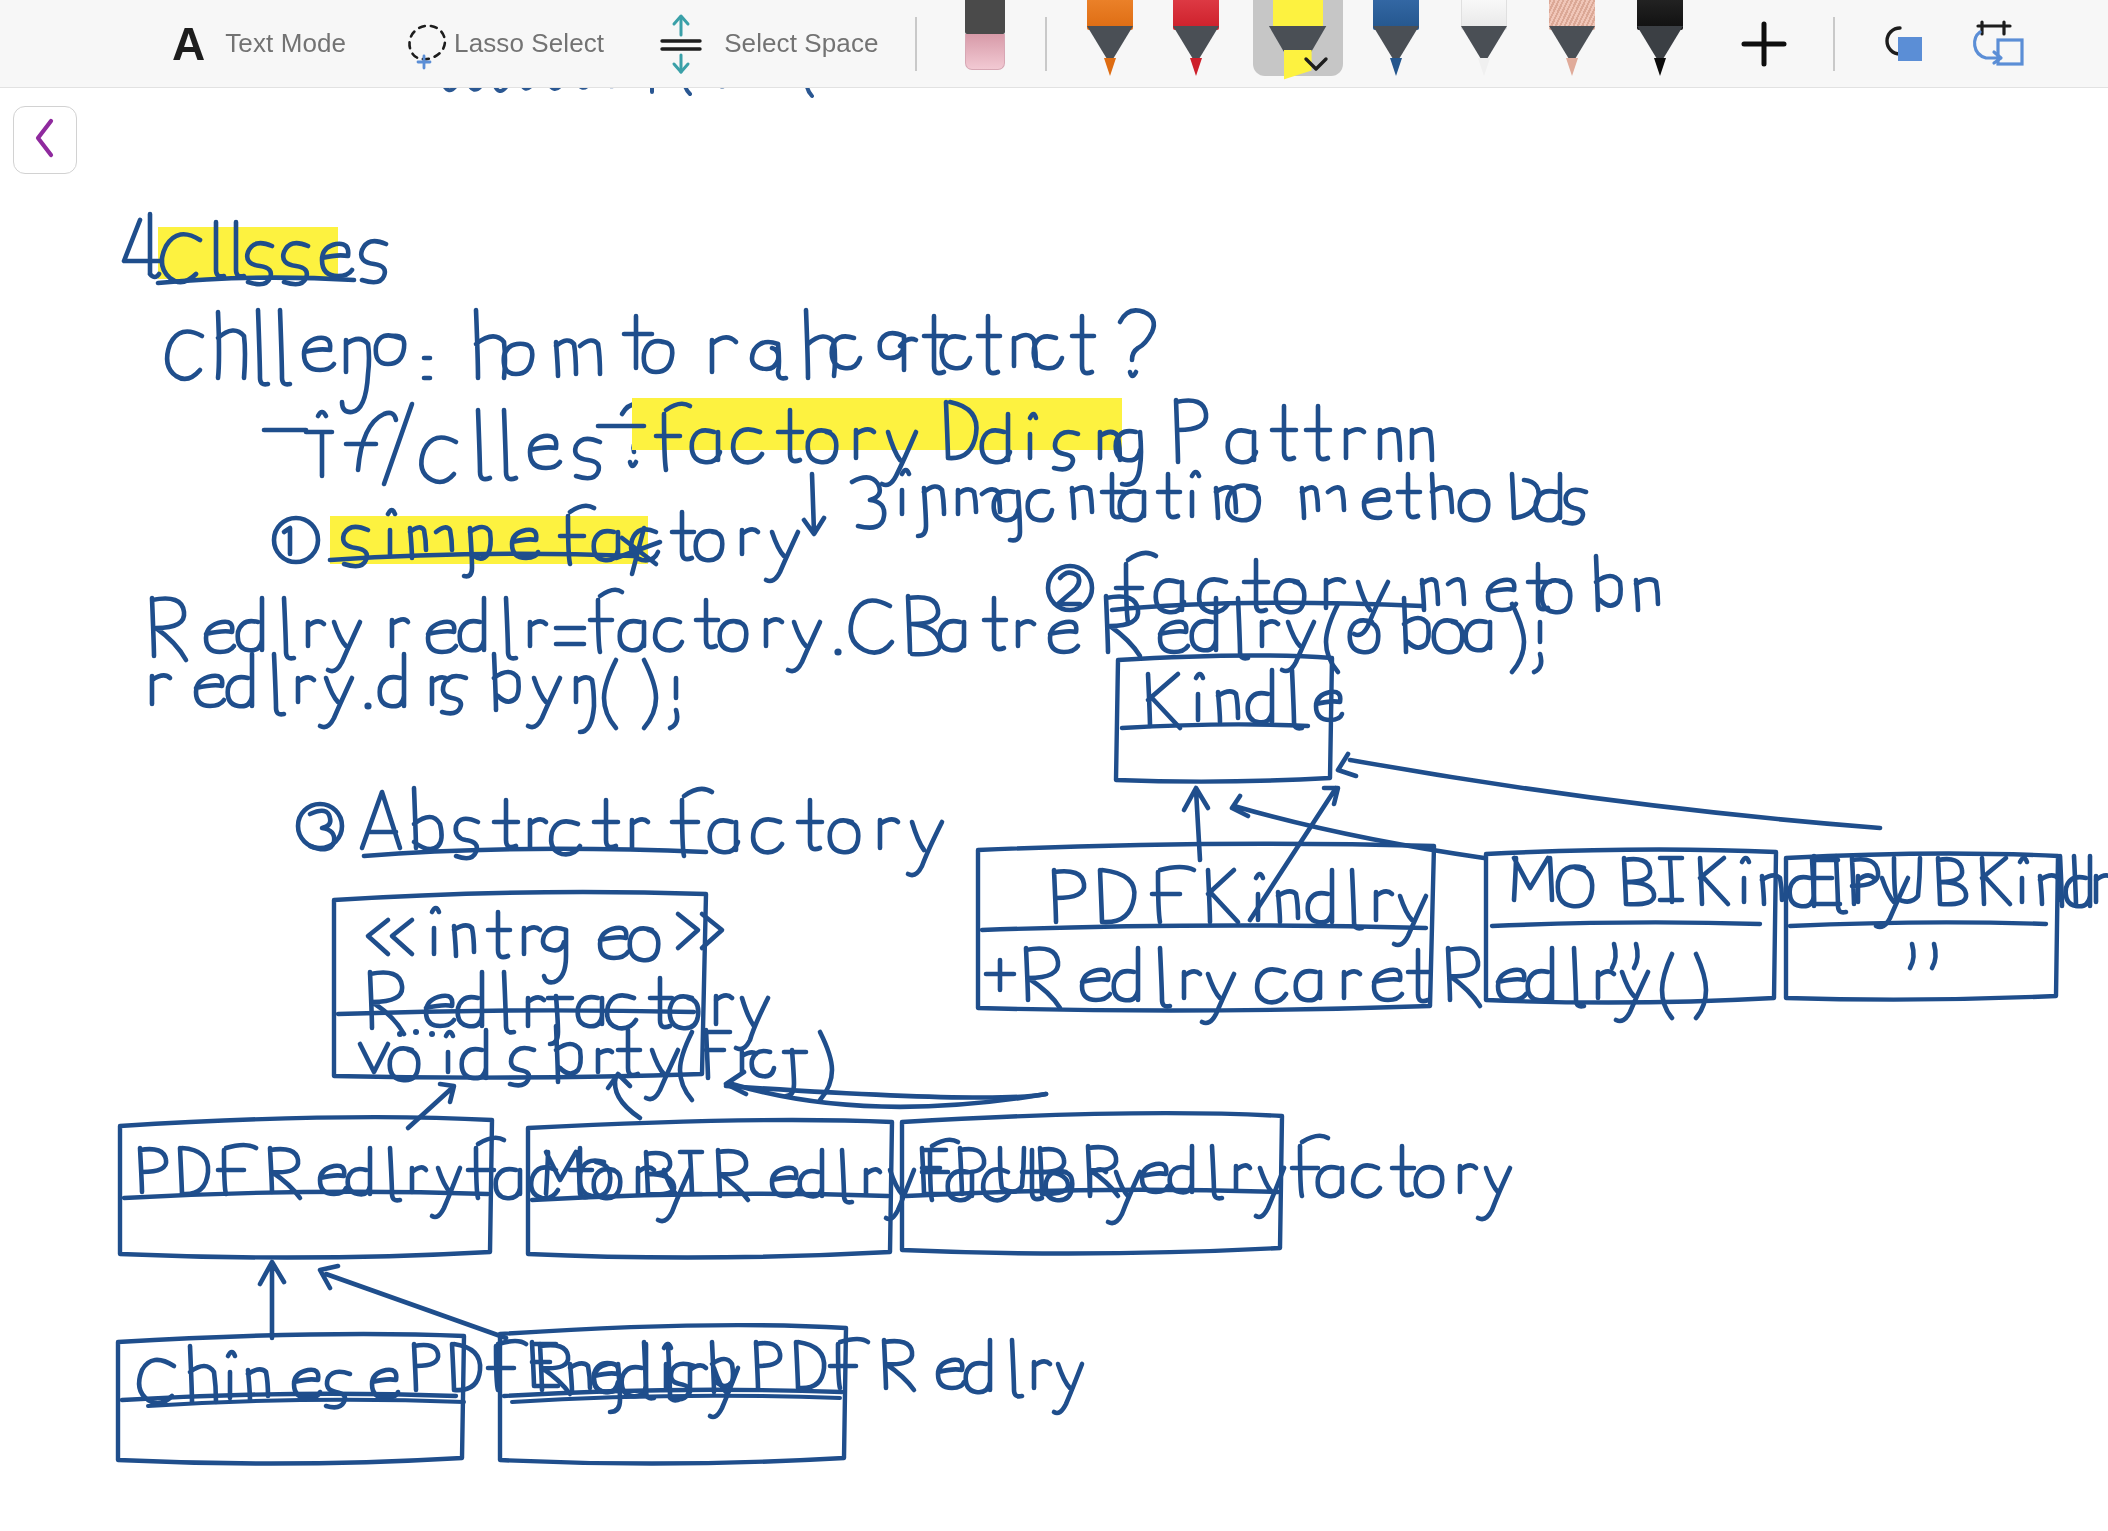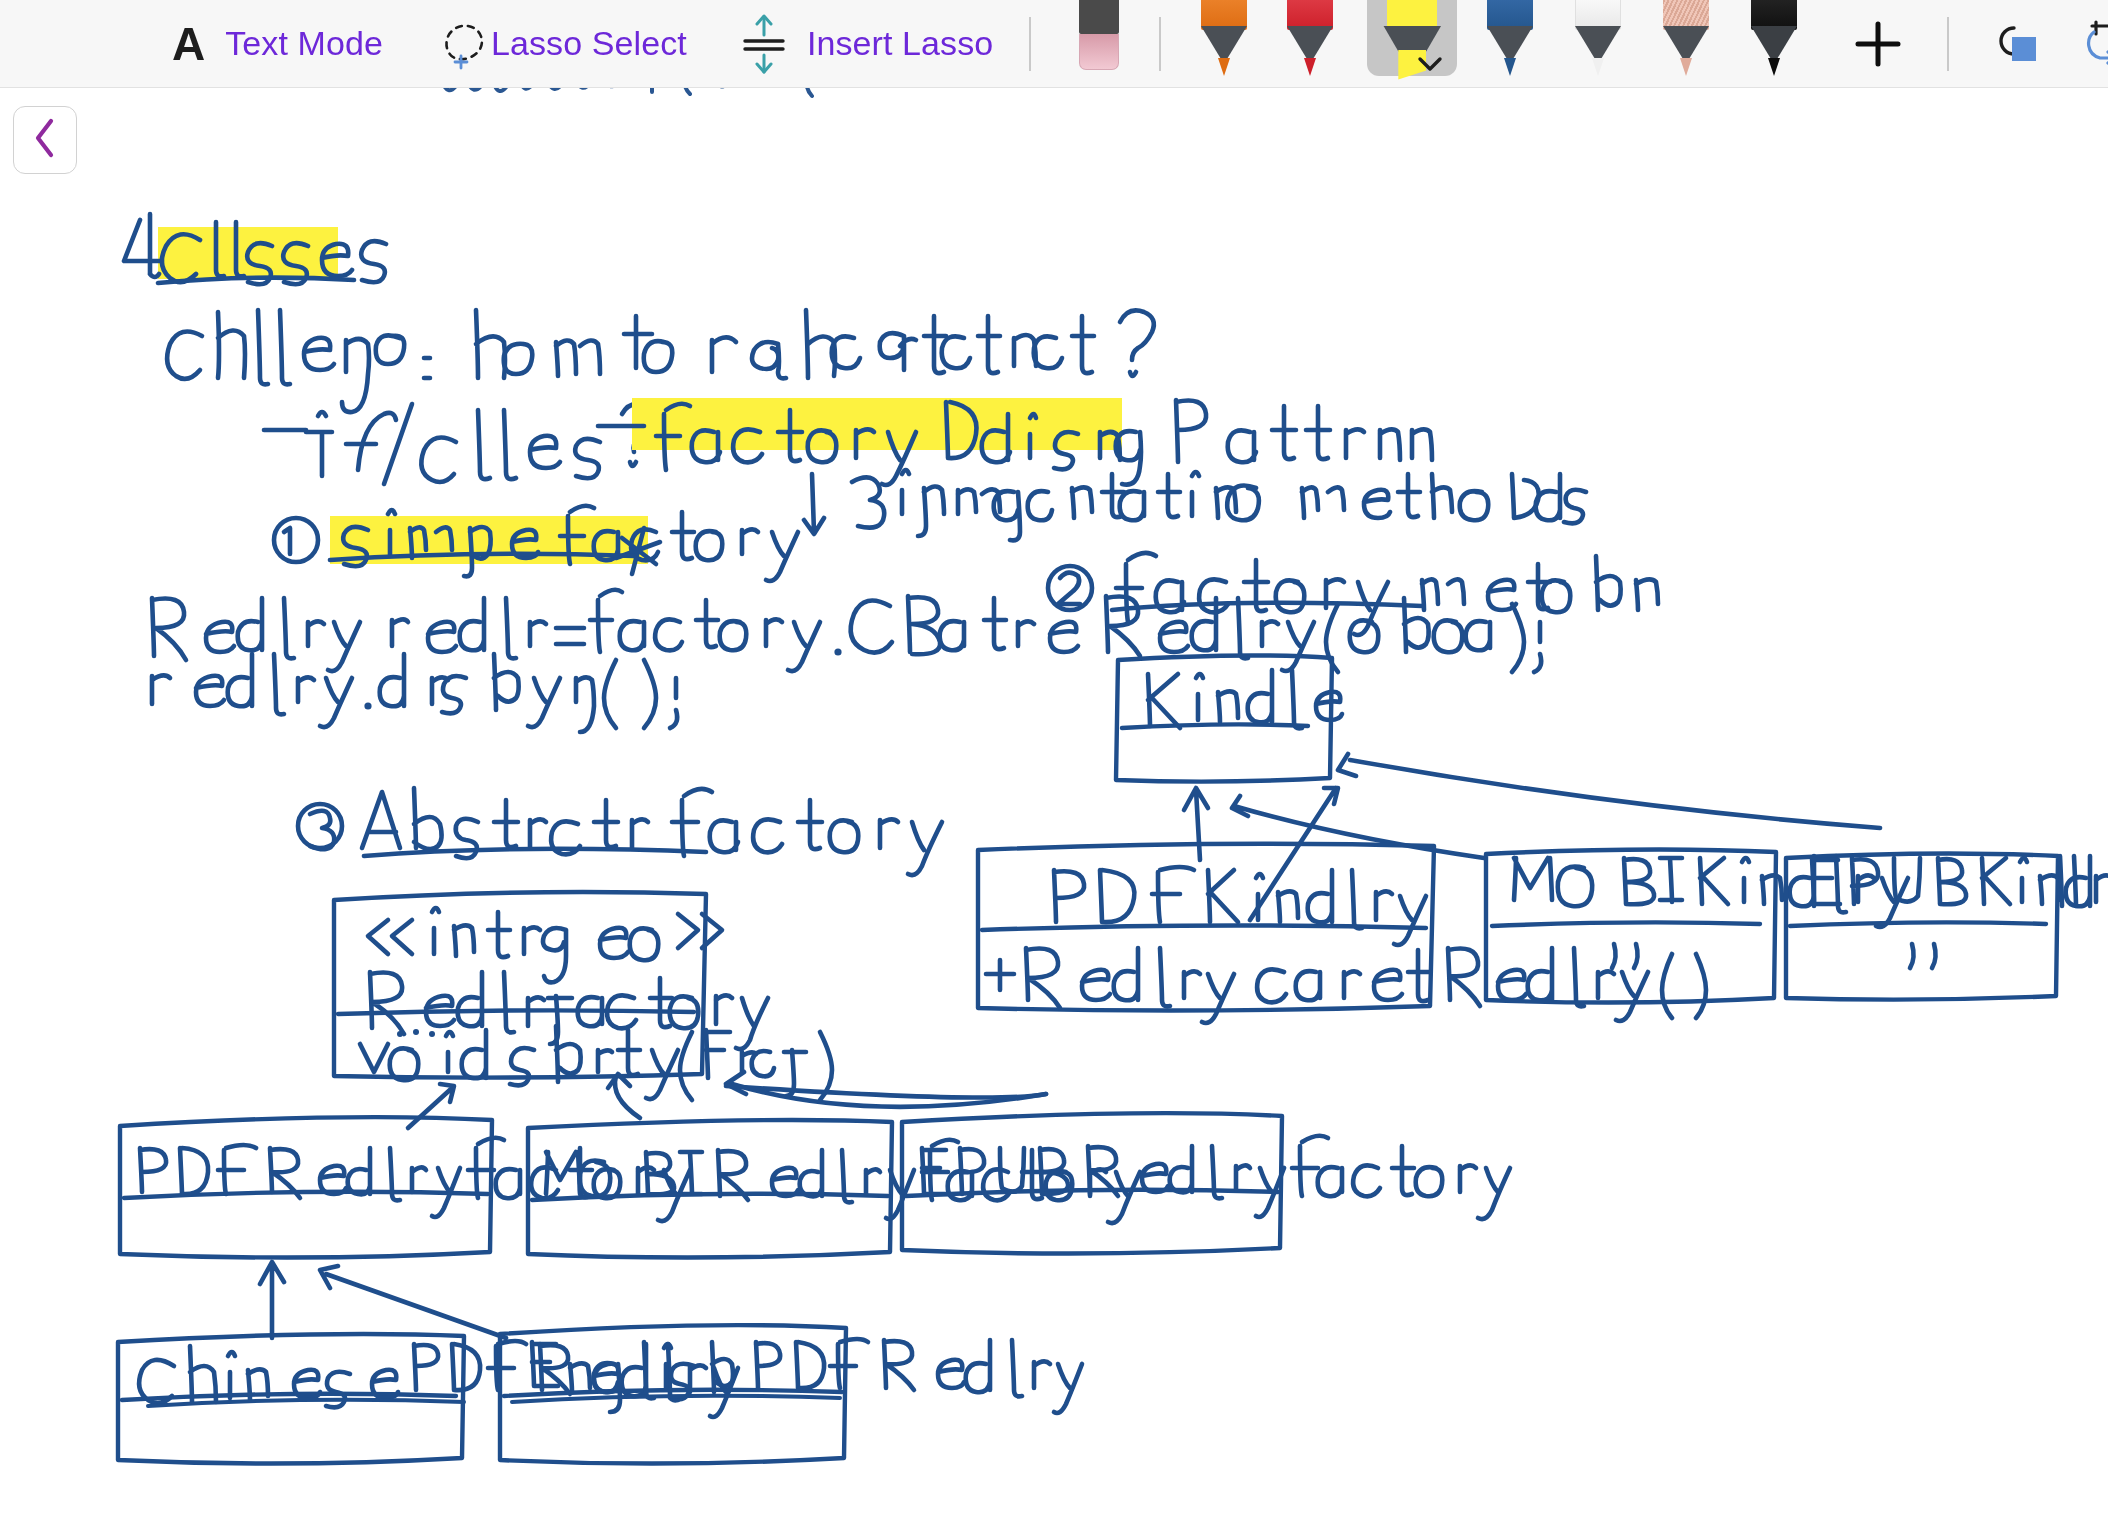--- a/index.html
+++ b/index.html
@@ -19,22 +19,22 @@
     display: flex; align-items: center;
     overflow: hidden;
   }
   .tb-item {
     display: flex; align-items: center;
     height: 88px;
     cursor: pointer;
     user-select: none;
   }
   .tb-label {
-    font-size: 34px;
-    color: #6d28d9;
+    font-size: 26px;
+    color: #737373;
     letter-spacing: .1px;
     white-space: nowrap;
   }
   .tb-icon { display: flex; align-items: center; justify-content: center; }
 
   .a-glyph {
     font-size: 46px; font-weight: 700; color: #1d1d1d;
     line-height: 1; font-family: "Liberation Sans", sans-serif;
   }
 
@@ -161,21 +161,21 @@
   <div class="tb-item" style="margin-left:52px; gap:18px;">
     <span class="tb-icon">
       <svg width="50" height="62" viewBox="0 0 50 62">
         <path d="M25 4 L25 22" stroke="#3aa0a8" stroke-width="3" stroke-linecap="round"></path>
         <path d="M18 11 L25 3 L32 11" fill="none" stroke="#3aa0a8" stroke-width="3" stroke-linecap="round" stroke-linejoin="round"></path>
         <path d="M6 28 H44 M6 36 H44" stroke="#1d1d1d" stroke-width="3.4" stroke-linecap="round"></path>
         <path d="M25 42 L25 59" stroke="#3aa0a8" stroke-width="3" stroke-linecap="round"></path>
         <path d="M18 51 L25 59 L32 51" fill="none" stroke="#3aa0a8" stroke-width="3" stroke-linecap="round" stroke-linejoin="round"></path>
       </svg>
     </span>
-    <span class="tb-label">Insert Lasso</span>
+    <span class="tb-label">Select Space</span>
   </div>
 
   <div class="tb-divider" style="margin-left:36px;"></div>
 
   <div class="eraser" style="margin-left:36px;">
     <div class="er-top"></div>
     <div class="er-bot"></div>
   </div>
 
   <div class="tb-divider" style="margin-left:30px;"></div>

